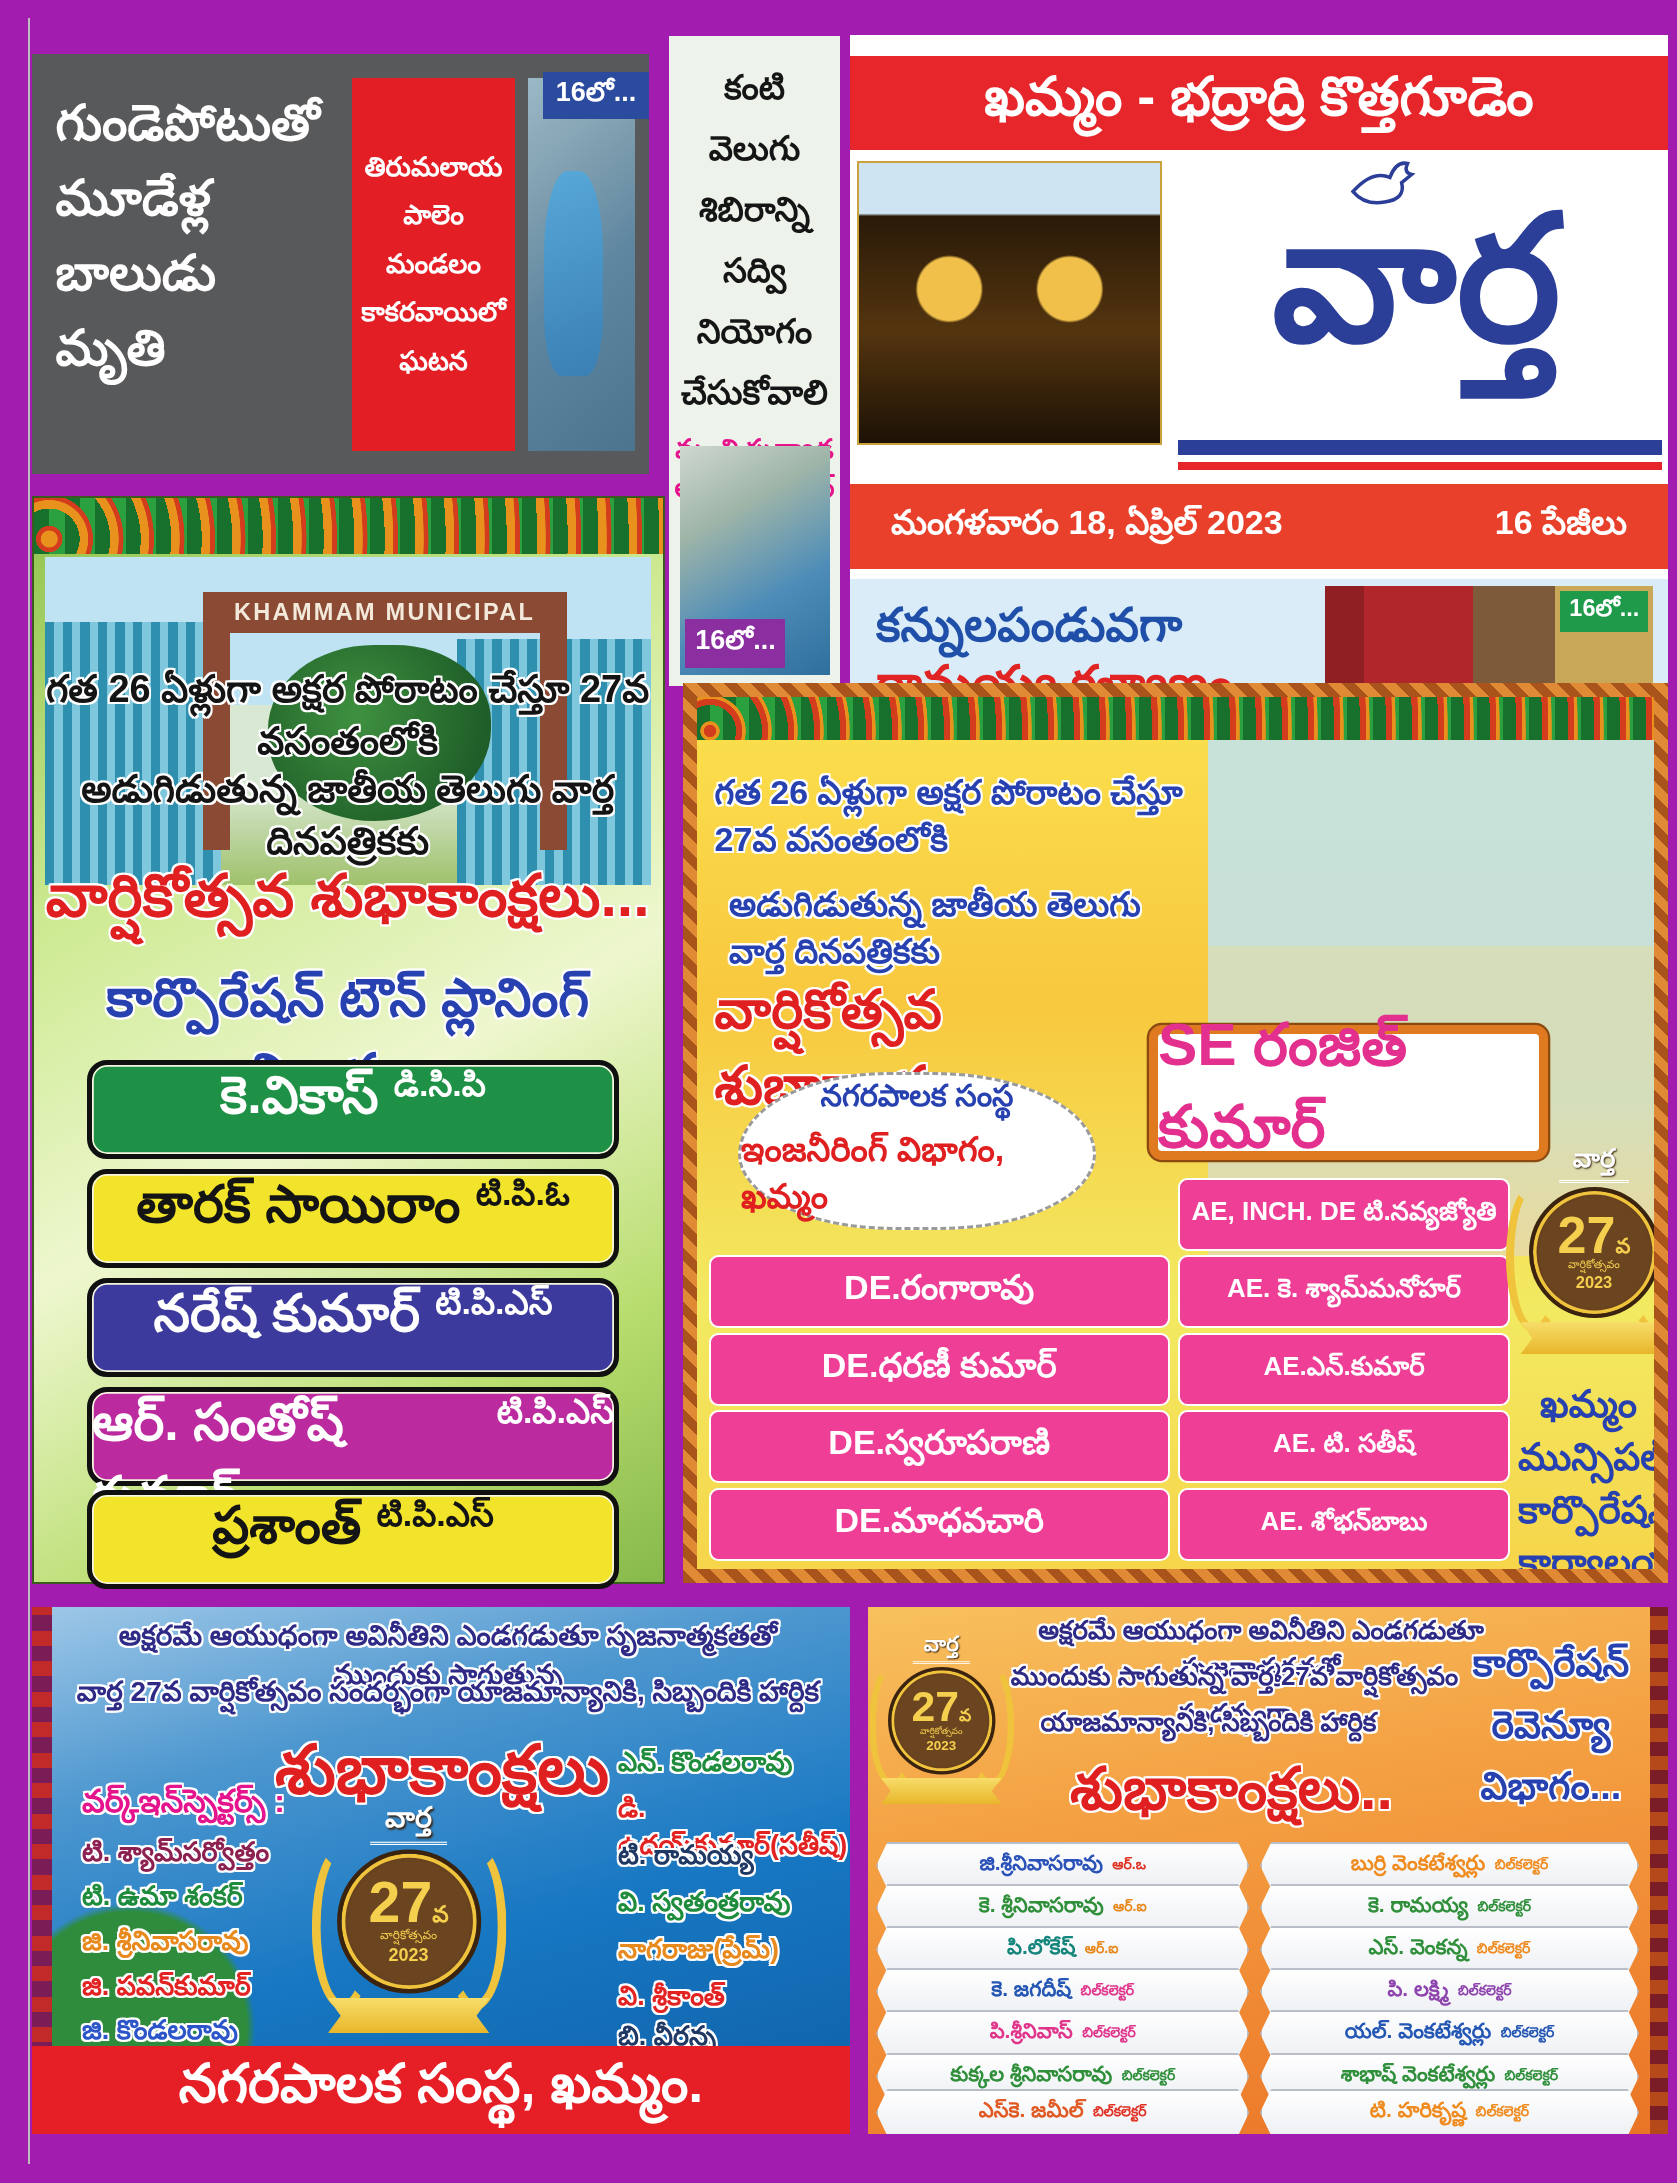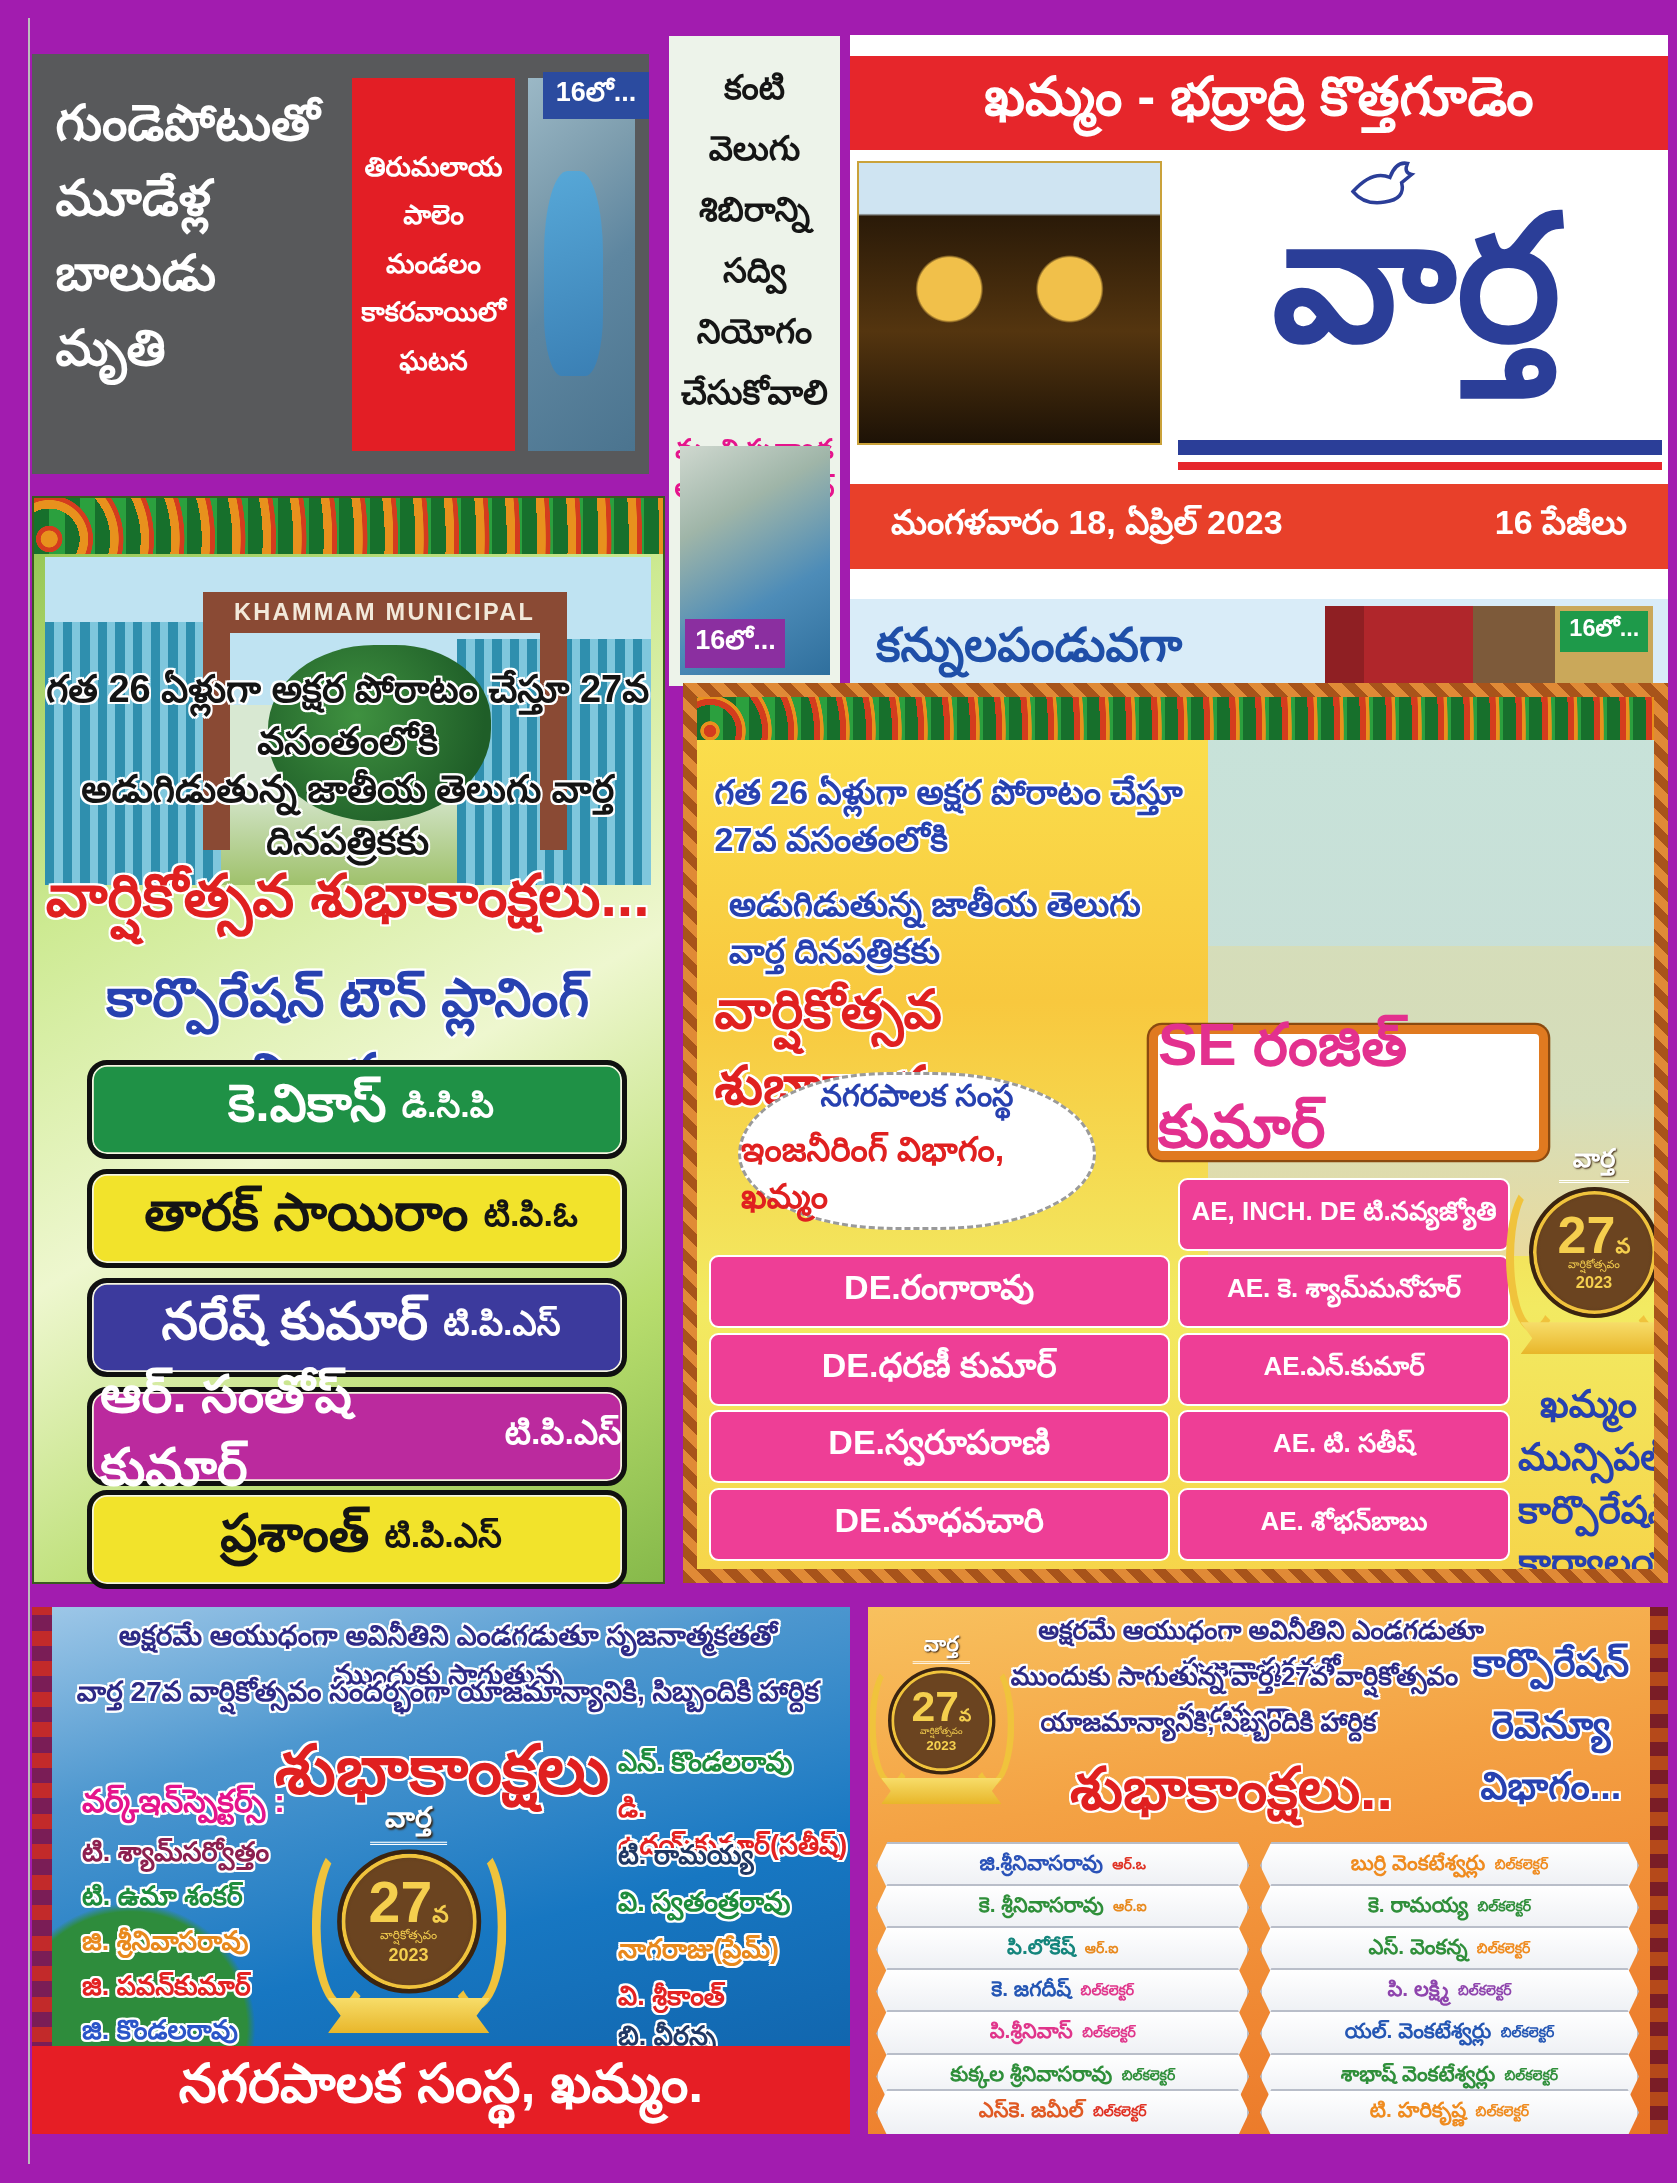--- a/index.html
+++ b/index.html
@@ -41,21 +41,21 @@
                        radial-gradient(circle at 70% 45%,#f1c04a 0 12%,transparent 13%),
                        linear-gradient(180deg,#cfe4f2 0 18%,#2a1a08 19%,#54350f 60%,#1d1206 100%);}
   .mh-logo-wrap{left:320px;top:126px;width:493px;height:293px;text-align:center;}
   .mh-dove{position:absolute;left:176px;top:-5.9px;}
   .mh-vaarta{font-size:176px;font-weight:bold;color:#2b3e98;line-height:1.35;}
   .mh-bar-blue{left:328px;top:405px;width:484px;height:15.2px;background:#2b3e98;}
   .mh-bar-red{left:328px;top:427px;width:484px;height:8.2px;background:#e6262b;}
   .mh-date{left:0;top:449px;width:818px;height:85px;background:#e8402a;color:#fff;
            display:flex;align-items:center;justify-content:space-between;
            font-size:34px;font-weight:bold;padding:0 41px;box-sizing:border-box;}
-  .mh-kal{left:0;top:544px;width:818px;height:136px;background:#d9ecf8;margin-top:20px;}
+  .mh-kal{left:0;top:544px;width:818px;height:136px;background:#d9ecf8;}
   .kal-l1{left:26px;top:17.6px;font-size:47px;font-weight:bold;color:#1f4fa8;}
   .kal-l2{left:26px;top:76px;font-size:49px;font-weight:bold;color:#e02424;}
   .kal-photo{left:475px;top:7px;width:328px;height:122px;
              background:linear-gradient(90deg,#8f1f23 0 12%,#b0262b 12% 45%,#7d5a3a 45% 70%,#caa85a 70% 100%);}
   .kal-badge{right:4.7px;top:4.7px;width:88px;height:41px;background:#1e9a4a;font-size:23.5px;}
 
   
   .left-ad{left:32px;top:496px;width:633px;height:1088px;border:2.9px solid #3a5a20;box-sizing:border-box;
            background:linear-gradient(150deg,#8fc24d 0%,#cdea92 30%,#eef7cf 55%,#b8dd6e 80%,#86b94a 100%);}
   .garland{left:0;top:0;width:100%;height:56px;
@@ -69,21 +69,21 @@
              display:flex;align-items:center;justify-content:center;color:#f2e9da;
              font-size:23.5px;font-weight:bold;letter-spacing:2.3px;}
   .arch-post{position:absolute;top:35px;width:27px;height:258px;background:#8a4a34;}
   .tree{position:absolute;left:223px;top:88px;width:223px;height:176px;border-radius:50% 45% 55% 50%;
         background:radial-gradient(circle at 40% 40%,#3f9140,#1f5e28 75%);}
   .lad-l1{left:11.7px;top:170px;width:604px;text-align:center;font-size:38px;font-weight:bold;color:#141414;}
   .lad-l2{left:11.7px;top:270px;width:604px;text-align:center;font-size:38px;font-weight:bold;color:#141414;}
   .lad-greet{left:11.7px;top:364px;width:604px;text-align:center;font-size:59px;font-weight:bold;color:#e02020;}
   .lad-dept{left:11.7px;top:469px;width:604px;text-align:center;font-size:53px;font-weight:bold;color:#2741b0;}
   .plate{left:53px;width:522px;height:89px;border:5.3px solid #101010;border-radius:20px;
-         display:flex;align-items:center;justify-content:center;gap:15.2px;box-shadow:0 0 0 1.8px #f5f5e0 inset;padding-left:8px;}
+         display:flex;align-items:flex-start;justify-content:center;gap:15.2px;box-shadow:0 0 0 1.8px #f5f5e0 inset;}
   .plate .p-name{font-weight:bold;font-size:52px;}
   .plate .p-title{font-weight:bold;font-size:34px;}
 
   
   .right-ad{left:683px;top:683px;width:985px;height:900px;
             background:repeating-linear-gradient(45deg,#a8541a 0 9.4px,#e08a36 9.4px 19px);}
   .rad-inner{position:absolute;left:14px;top:14px;right:14px;bottom:14px;
              background:linear-gradient(180deg,#fbe14e 0%,#f8c83e 35%,#f2ea62 70%,#f6d54a 100%);overflow:hidden;}
   .toran{position:absolute;left:0;top:0;width:100%;height:43px;
          background:

